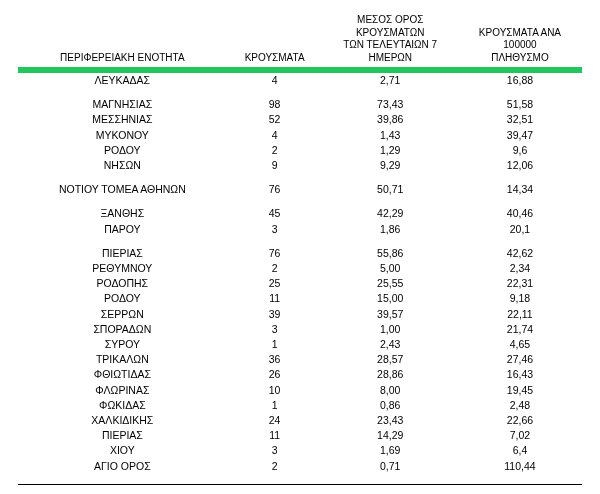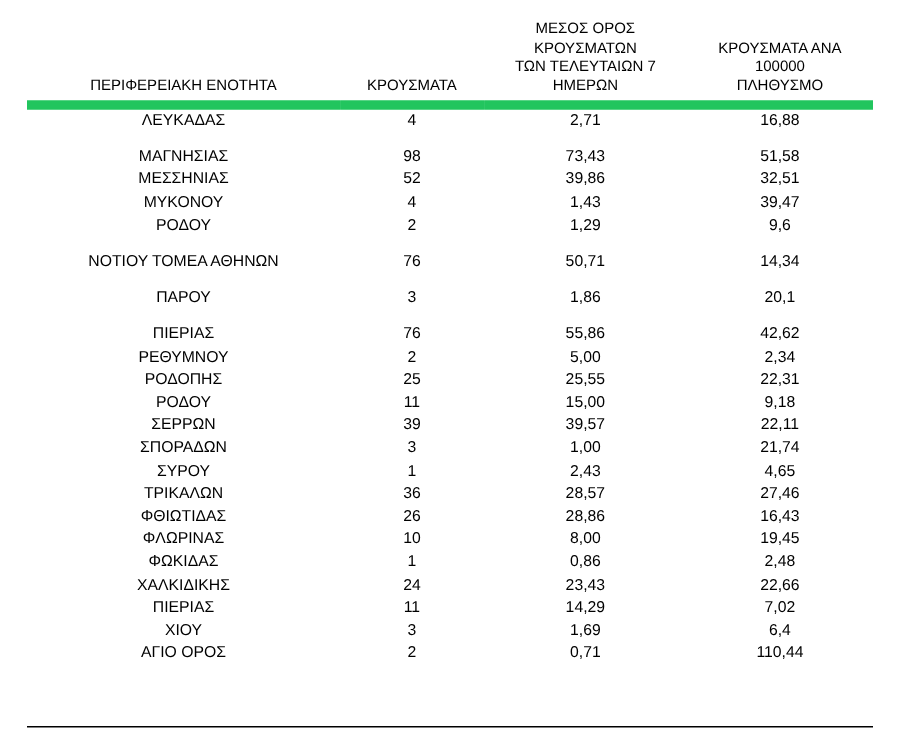--- a/index.html
+++ b/index.html
@@ -129,37 +129,49 @@
           <td class="cases">4</td>
           <td class="avg">1,43</td>
           <td class="per">39,47</td>
         </tr>
         <tr>
           <td class="region">ΡΟΔΟΥ</td>
           <td class="cases">2</td>
           <td class="avg">1,29</td>
           <td class="per">9,6</td>
         </tr>
+        <tr>
+          <td class="region">ΝΗΣΩΝ</td>
+          <td class="cases">9</td>
+          <td class="avg">9,29</td>
+          <td class="per">12,06</td>
+        </tr>
         <tr class="spacer">
           <td class="region"></td>
           <td class="cases"></td>
           <td class="avg"></td>
           <td class="per"></td>
         </tr>
         <tr>
           <td class="region">ΝΟΤΙΟΥ ΤΟΜΕΑ ΑΘΗΝΩΝ</td>
           <td class="cases">76</td>
           <td class="avg">50,71</td>
           <td class="per">14,34</td>
         </tr>
         <tr class="spacer">
           <td class="region"></td>
           <td class="cases"></td>
           <td class="avg"></td>
           <td class="per"></td>
+        </tr>
+        <tr>
+          <td class="region">ΞΑΝΘΗΣ</td>
+          <td class="cases">45</td>
+          <td class="avg">42,29</td>
+          <td class="per">40,46</td>
         </tr>
         <tr>
           <td class="region">ΠΑΡΟΥ</td>
           <td class="cases">3</td>
           <td class="avg">1,86</td>
           <td class="per">20,1</td>
         </tr>
         <tr class="spacer">
           <td class="region"></td>
           <td class="cases"></td>

